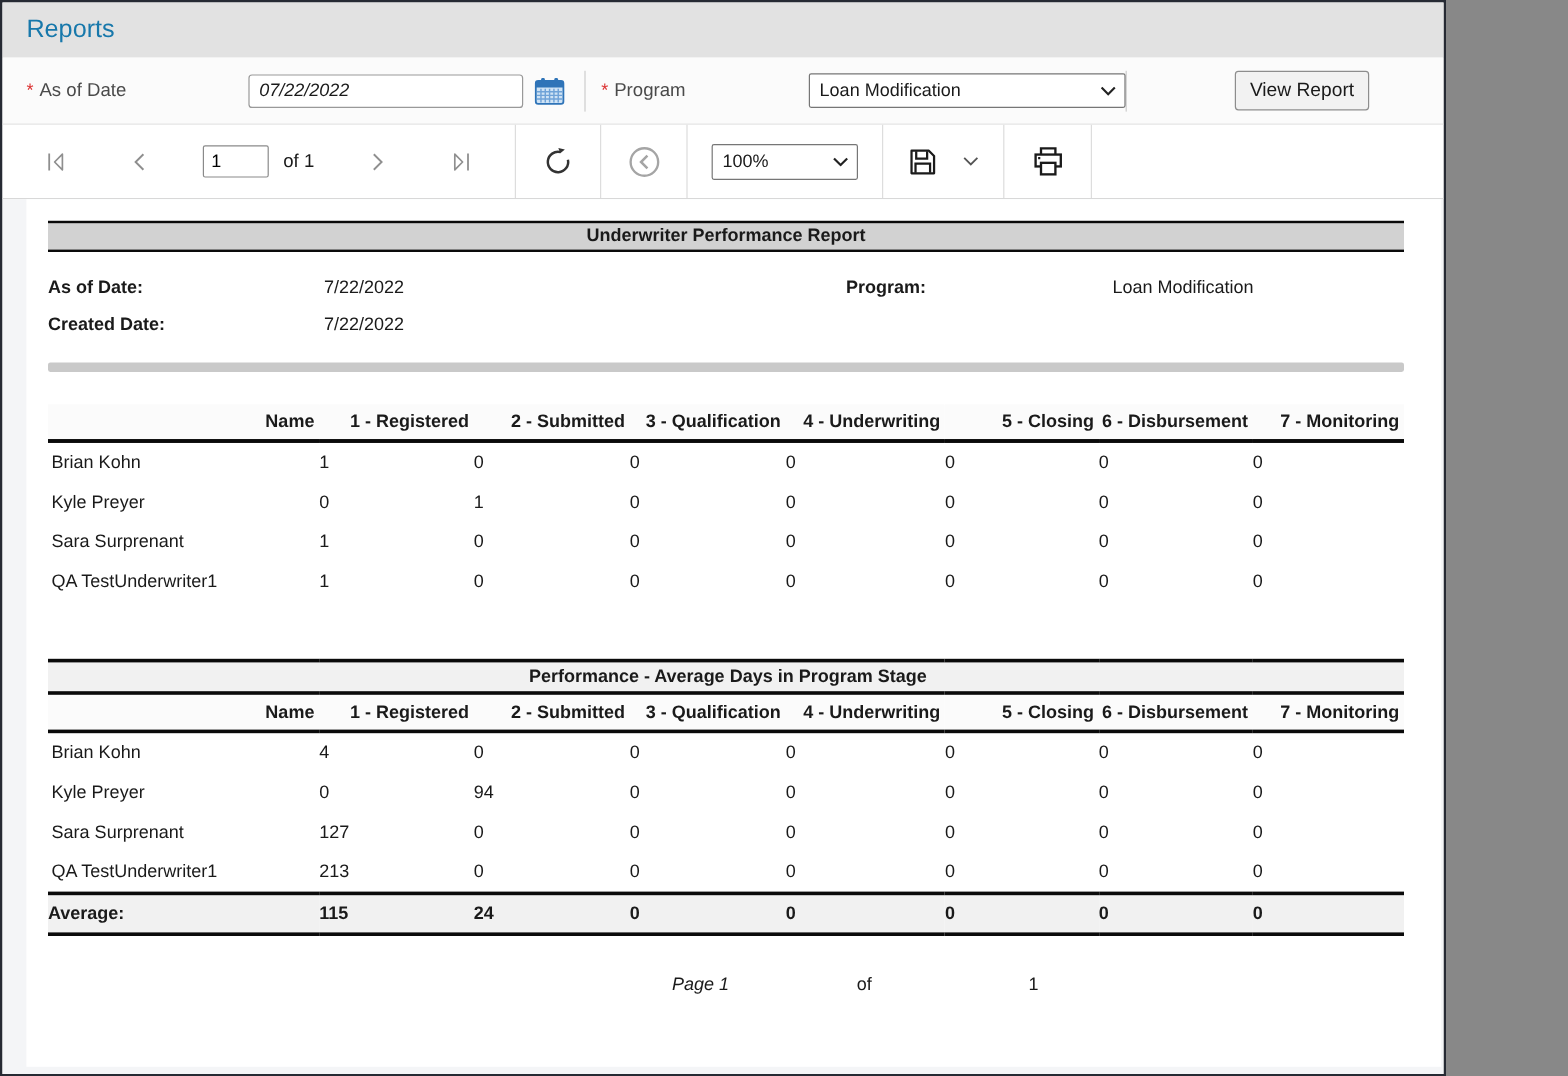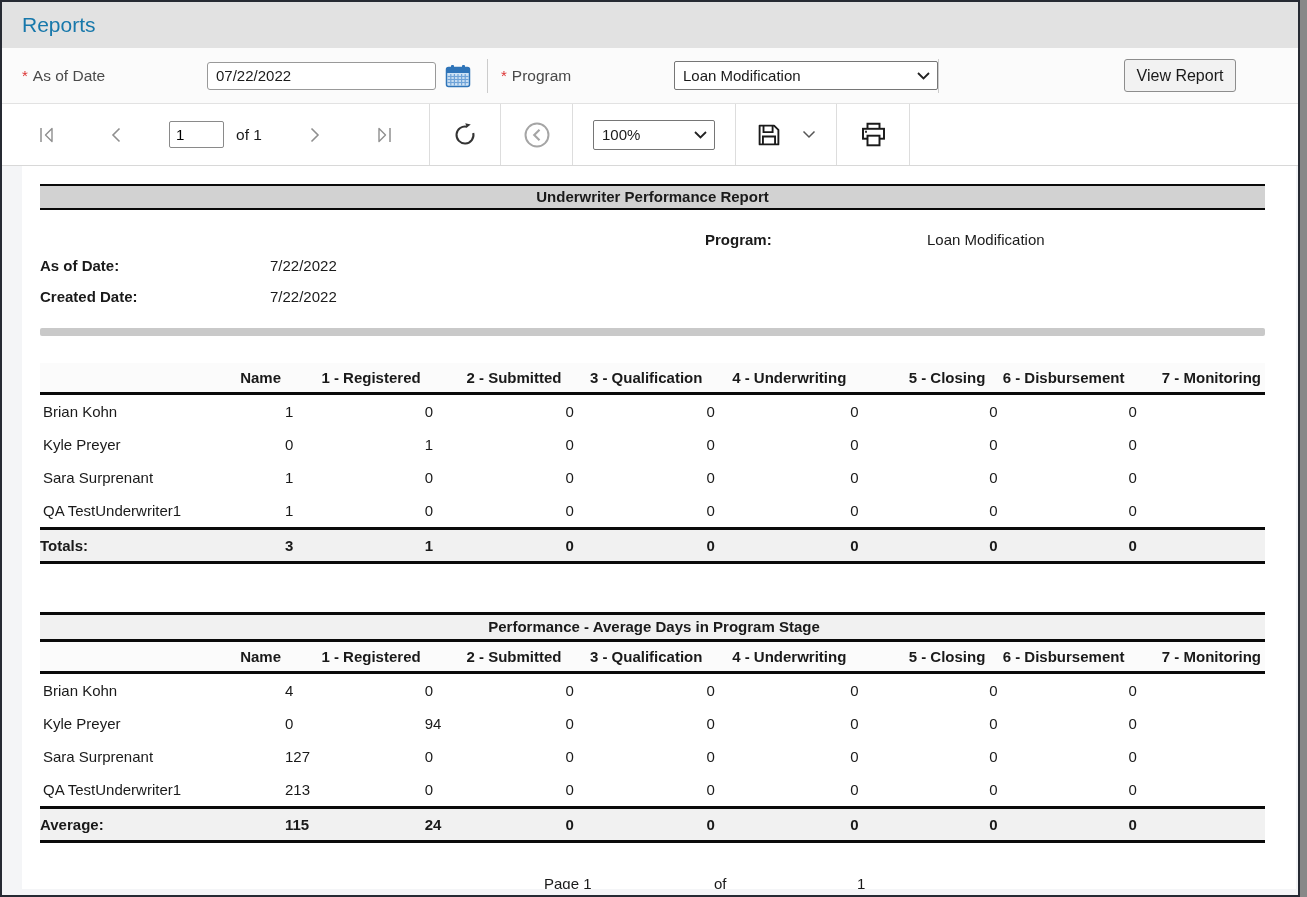--- a/index.html
+++ b/index.html
@@ -1,34 +1,34 @@
 <!DOCTYPE html>
 <html><head>
 <meta charset="utf-8">
 <style>
   * { box-sizing: border-box; margin: 0; padding: 0; }
   html,body { background:#888; }
   body { font-family:"Liberation Sans", sans-serif; }
   .window{
-    width:1300px; height:897px; background:#fff;
+    width:1205px; height:897px; background:#fff;
     border:2px solid #262a33; overflow:hidden; position:relative;
   }
   
   .app-header{ height:46px; background:#e2e2e2; display:flex; align-items:center; padding-left:20px; }
   .app-title{ color:#1778ab; font-size:21px; }
 
   
   .filter-bar{ height:56px; background:#fbfbfb; border-bottom:1px solid #e2e2e2;
     display:flex; align-items:center; padding-left:20px; }
   .req{ color:#dc3232; margin-right:5px; font-size:15px; }
   .filter-label{ color:#4a4a4a; font-size:15.5px; }
   .label-box{ width:185px; display:flex; align-items:center; }
   .label-box.program{ width:186px; padding-left:13px; }
   .date-input{ width:229px; height:28px; border:1px solid #999; border-radius:3px;
-    padding:0 8px; font-size:15px; font-family:inherit; color:#1a1a1a; background:#fff; }
+    padding:0 8px; font-size:15px; font-family:inherit; color:#1a1a1a; background:#fff;font-style:italic; }
   .cal-btn{ background:none; border:none; margin-left:9px; cursor:pointer; display:flex; align-items:center; }
   .vdiv{ width:1px; height:34px; background:#ccc; margin-left:16px; }
   .select-wrap{ position:relative; display:inline-block; }
   .select-wrap select{
     appearance:none; -webkit-appearance:none; font-family:inherit; font-size:15px; color:#1a1a1a;
     border:1px solid #767676; border-radius:2px; background:#fff; padding:0 26px 0 8px; }
   .program-select{ width:264px; height:29px; }
   .zoom-select{ width:122px; height:30px; }
   .select-chevron{ position:absolute; right:8px; top:50%; transform:translateY(-50%); pointer-events:none; }
   .view-report-btn{ margin-left:auto; margin-right:62px; width:112px; height:33px;
@@ -50,42 +50,42 @@
 
   
   .viewport{ height:729px; background:#f4f5f7; position:relative; }
   .report-page{ position:absolute; left:20px; right:2px; top:0; bottom:6px; background:#fff; overflow:hidden; }
   .report-content{ margin:18px 31px 0 18px; color:#1a1a1a; }
 
   .report-title-bar{ background:#d2d2d2; border-top:2px solid #0a0a0a; border-bottom:2px solid #0a0a0a;
     text-align:center; font-weight:bold; font-size:15px; padding:2px 0 3px; }
 
   .meta{ display:flex; margin-top:14px; }
-  .meta-col1{ width:665px;margin-top:26px; } .meta-col2{ flex:1; }
+  .meta-col1{ width:665px; } .meta-col2{ flex:1; }
   .meta-row{ display:flex; align-items:center; height:31px; }
   .meta-label{ font-weight:bold; font-size:15px; width:230px; }
   .meta-col2 .meta-label{ width:222px; }
   .meta-value{ font-size:15px; }
 
   .meta-divider{ height:8px; background:#c9c9c9; margin-top:16px; border-radius:2px; }
 
   table.rpt{ width:100%; border-collapse:collapse; margin-top:27px; font-size:15px; table-layout:fixed; }
   table.rpt.second{ margin-top:48px; }
   table.rpt .ttl td{ background:#f1f1f1; border-top:3px solid #0a0a0a; border-bottom:3px solid #0a0a0a;
     font-weight:bold; text-align:center; padding:3px 0 4px; }
   table.rpt th{ background:#fbfbfb; border-bottom:3px solid #0a0a0a; font-weight:bold;
     text-align:right; padding:6px 4px 6px 0; overflow:hidden; white-space:nowrap; }
   table.rpt th:first-child, table.rpt td:first-child{ padding-left:3px; }
   table.rpt tbody td{ padding:8px 4px 8px 0; }
   table.rpt .summary td{ background:#f1f1f1; border-top:3px solid #0a0a0a; border-bottom:3px solid #0a0a0a;
     font-weight:bold; padding:7px 4px 7px 0; }
 
   .report-footer{ position:relative; height:22px; margin-top:32px; font-size:15px; }
   .report-footer span{ position:absolute; top:0; }
-  .pf-page{ left:504px; } .pf-of{ left:674px; } .pf-total{ left:817px; }
+  .pf-page{ left:520px;font-style:italic; } .pf-of{ left:674px; } .pf-total{ left:817px; }
 </style>
 </head>
 <body>
 
 <div class="window">
 
   <div class="app-header">
     <span class="app-title">Reports</span>
   </div>
 
@@ -296,30 +296,20 @@
                 <tr>
                   <td>QA TestUnderwriter1</td>
                   <td>1</td>
                   <td>0</td>
                   <td>0</td>
                   <td>0</td>
                   <td>0</td>
                   <td>0</td>
                   <td>0</td>
                 </tr>
-                <tr class="summary">
-                  <td>Totals:</td>
-                  <td>3</td>
-                  <td>1</td>
-                  <td>0</td>
-                  <td>0</td>
-                  <td>0</td>
-                  <td>0</td>
-                  <td>0</td>
-                </tr>
               </tbody>
             </table>
             <table class="rpt second">
               <colgroup>
                 <col style="width: 20%;">
                 <col style="width: 11.4%;">
                 <col style="width: 11.5%;">
                 <col style="width: 11.5%;">
                 <col style="width: 11.75%;">
                 <col style="width: 11.35%;">

